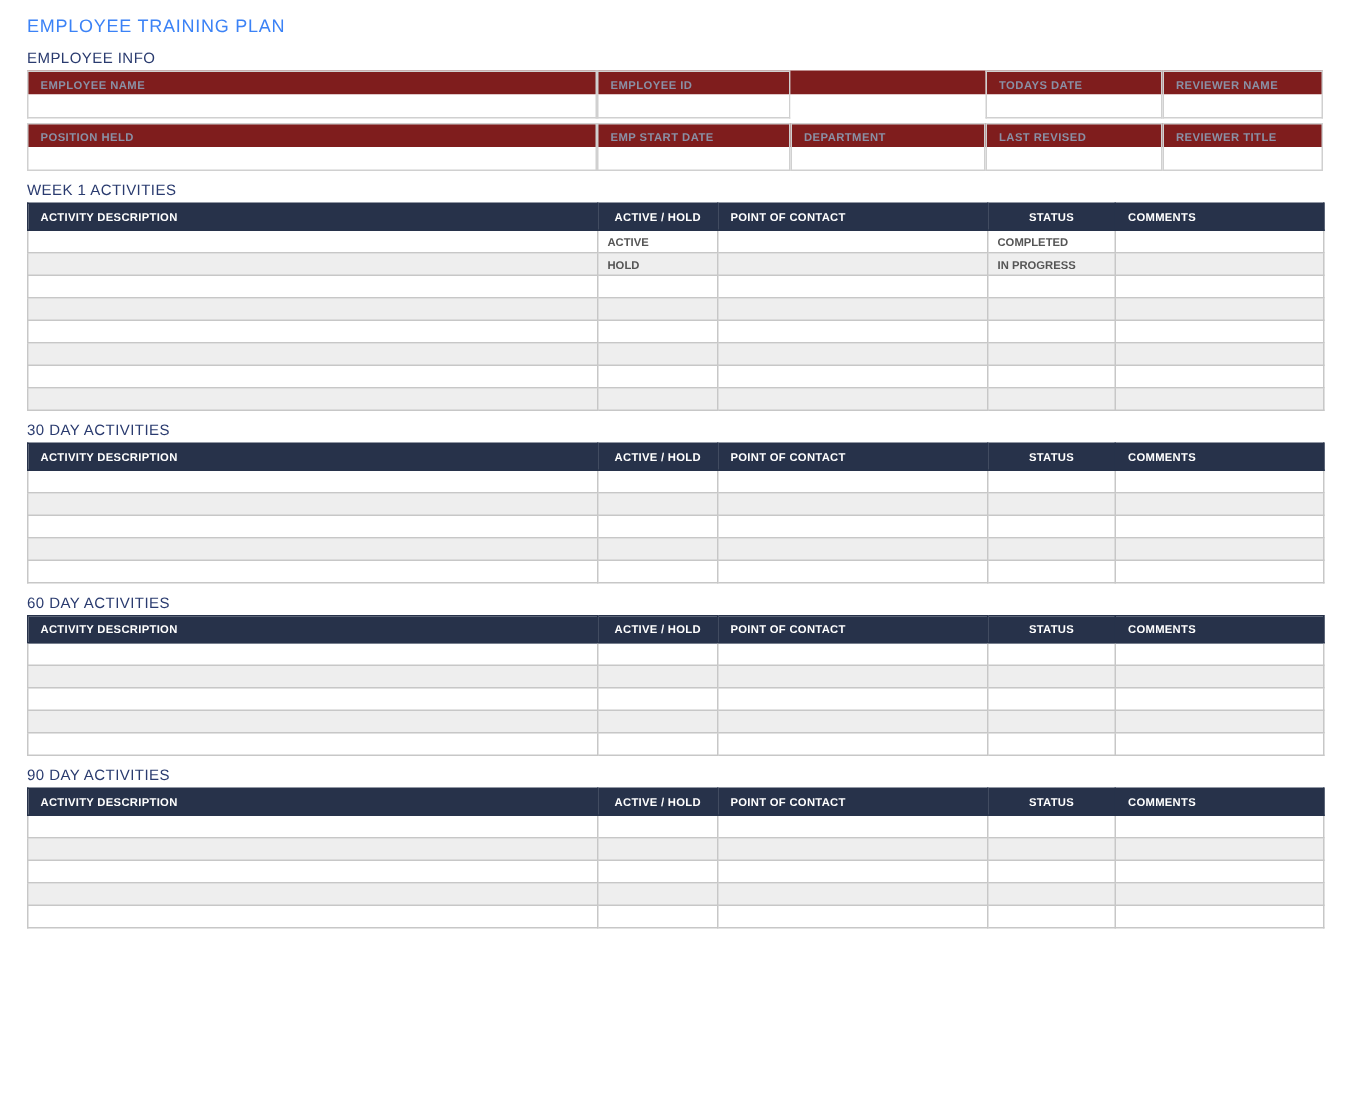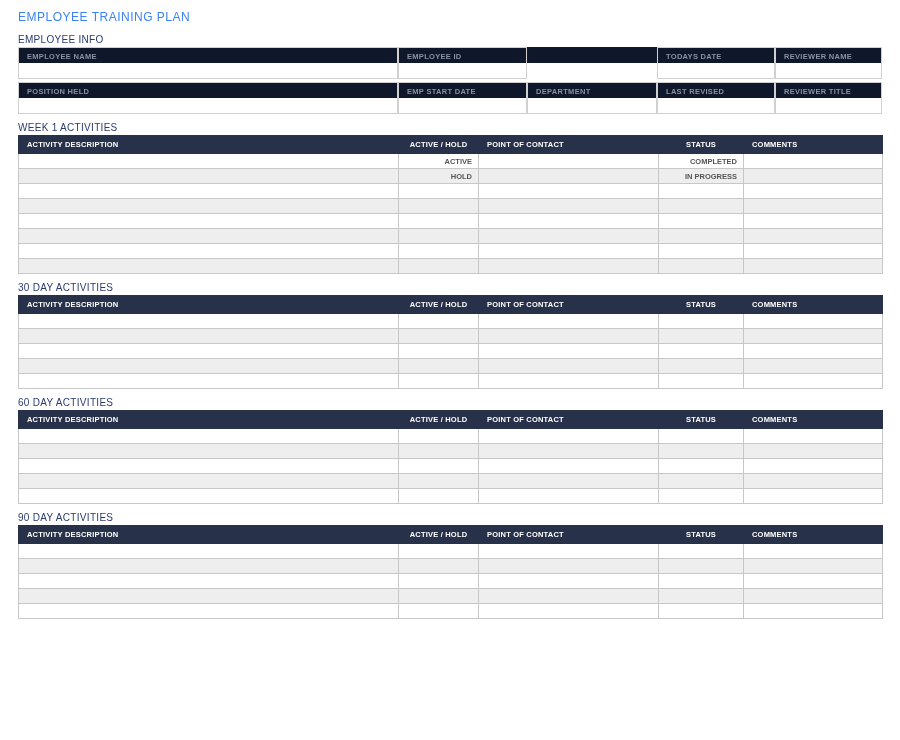--- a/index.html
+++ b/index.html
@@ -32,21 +32,21 @@
     width: 864px;
   }
   .info-label {
     font-size: 7.5px;
     font-weight: bold;
     color: #8a90a5;
     padding: 4px 8px 2px 8px;
     border-top: 1px solid #d0d0d0;
     border-left: 1px solid #d0d0d0;
     border-right: 1px solid #d0d0d0;
-    background: #0f172a;
+    background: #7f1d1d;
     letter-spacing: 0.3px;
   }
   .info-value {
     height: 16px;
     border-left: 1px solid #d0d0d0;
     border-right: 1px solid #d0d0d0;
     border-bottom: 1px solid #d0d0d0;
     background: #fff;
   }
   .info-spacer {
@@ -73,21 +73,21 @@
   }
   .act-table td {
     border: 1px solid #c7c7c7;
     height: 15px;
     padding: 0 6px;
     text-align: left;
     color: #555;
     font-weight: bold;
     font-size: 7.5px;
   }
-  .act-table td.center { text-align: right; margin-top: 12px; }
+  .act-table td.center { text-align: left; margin-top: 12px; }
   .act-table tbody tr:nth-child(even) td { background: #eeeeee; }
   .act-table tbody tr:nth-child(odd)  td { background: #ffffff; }
   .col-desc   { width: 380px; }
   .col-active { width: 80px; text-align: center !important; }
   .col-contact{ width: 180px; }
   .col-status { width: 85px; text-align: center !important; }
   .col-comm   { width: 139px; }
   .sect { margin-top: 8px; }
 </style>
 </head>

